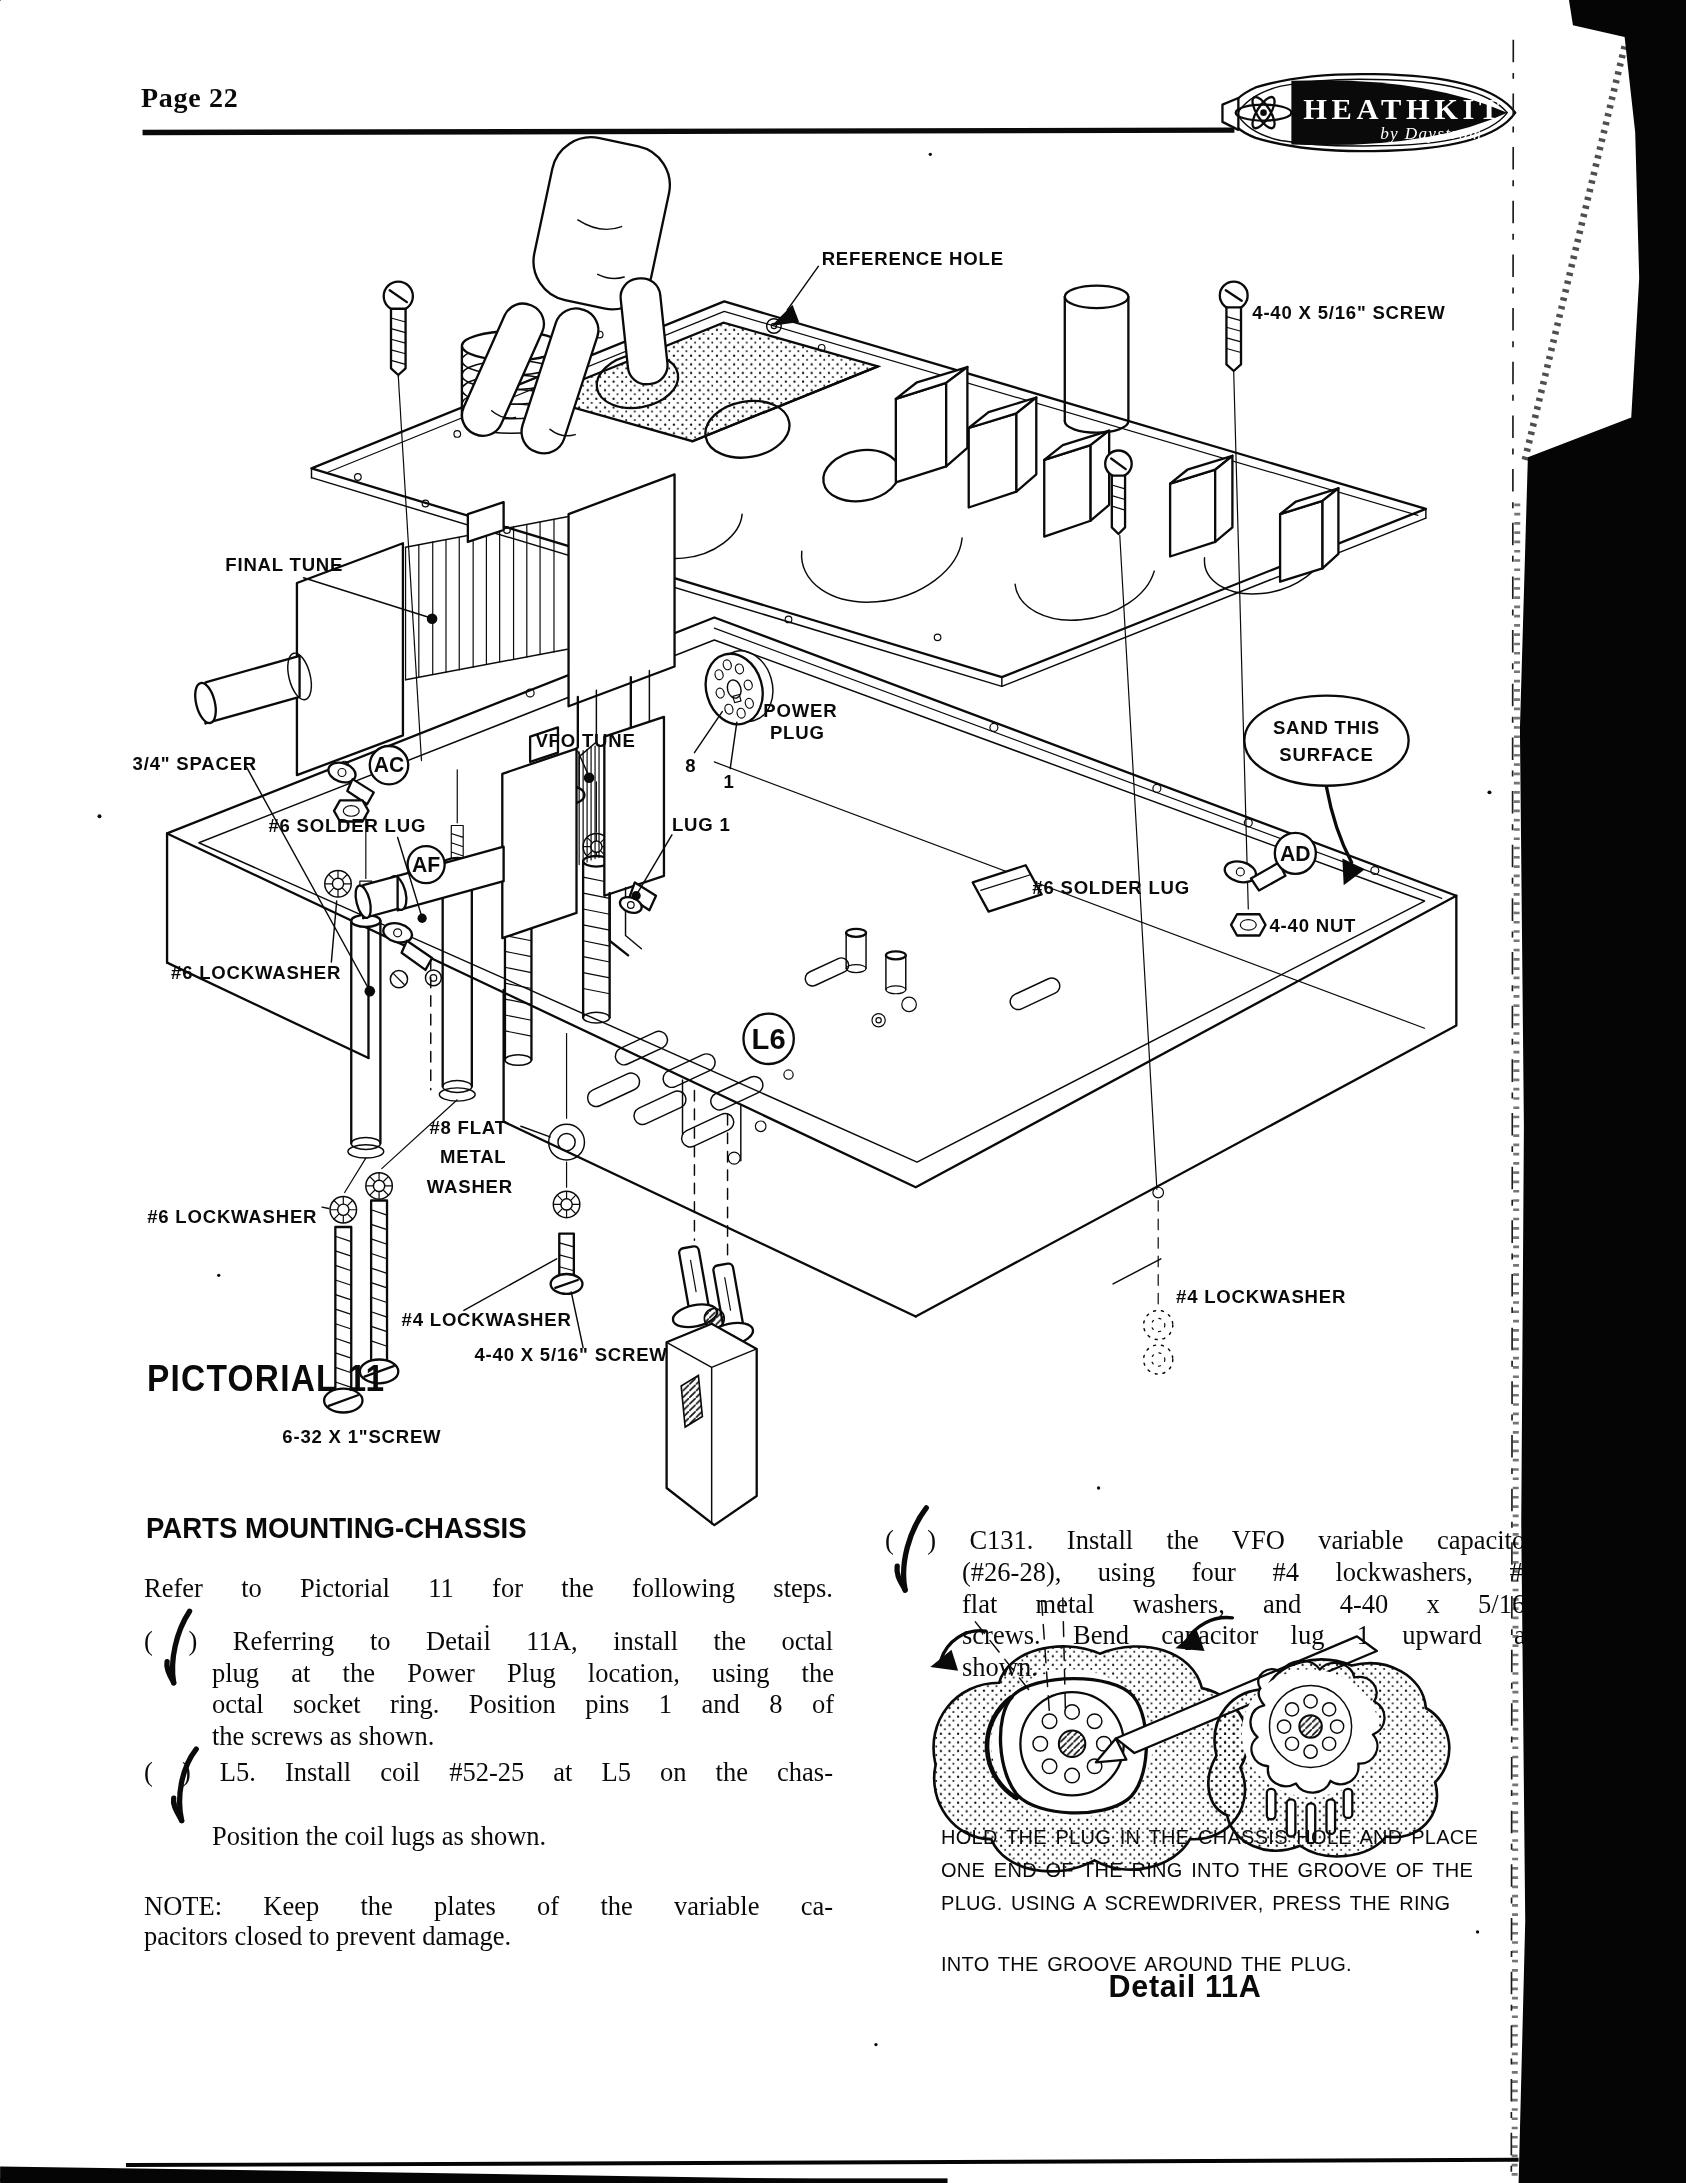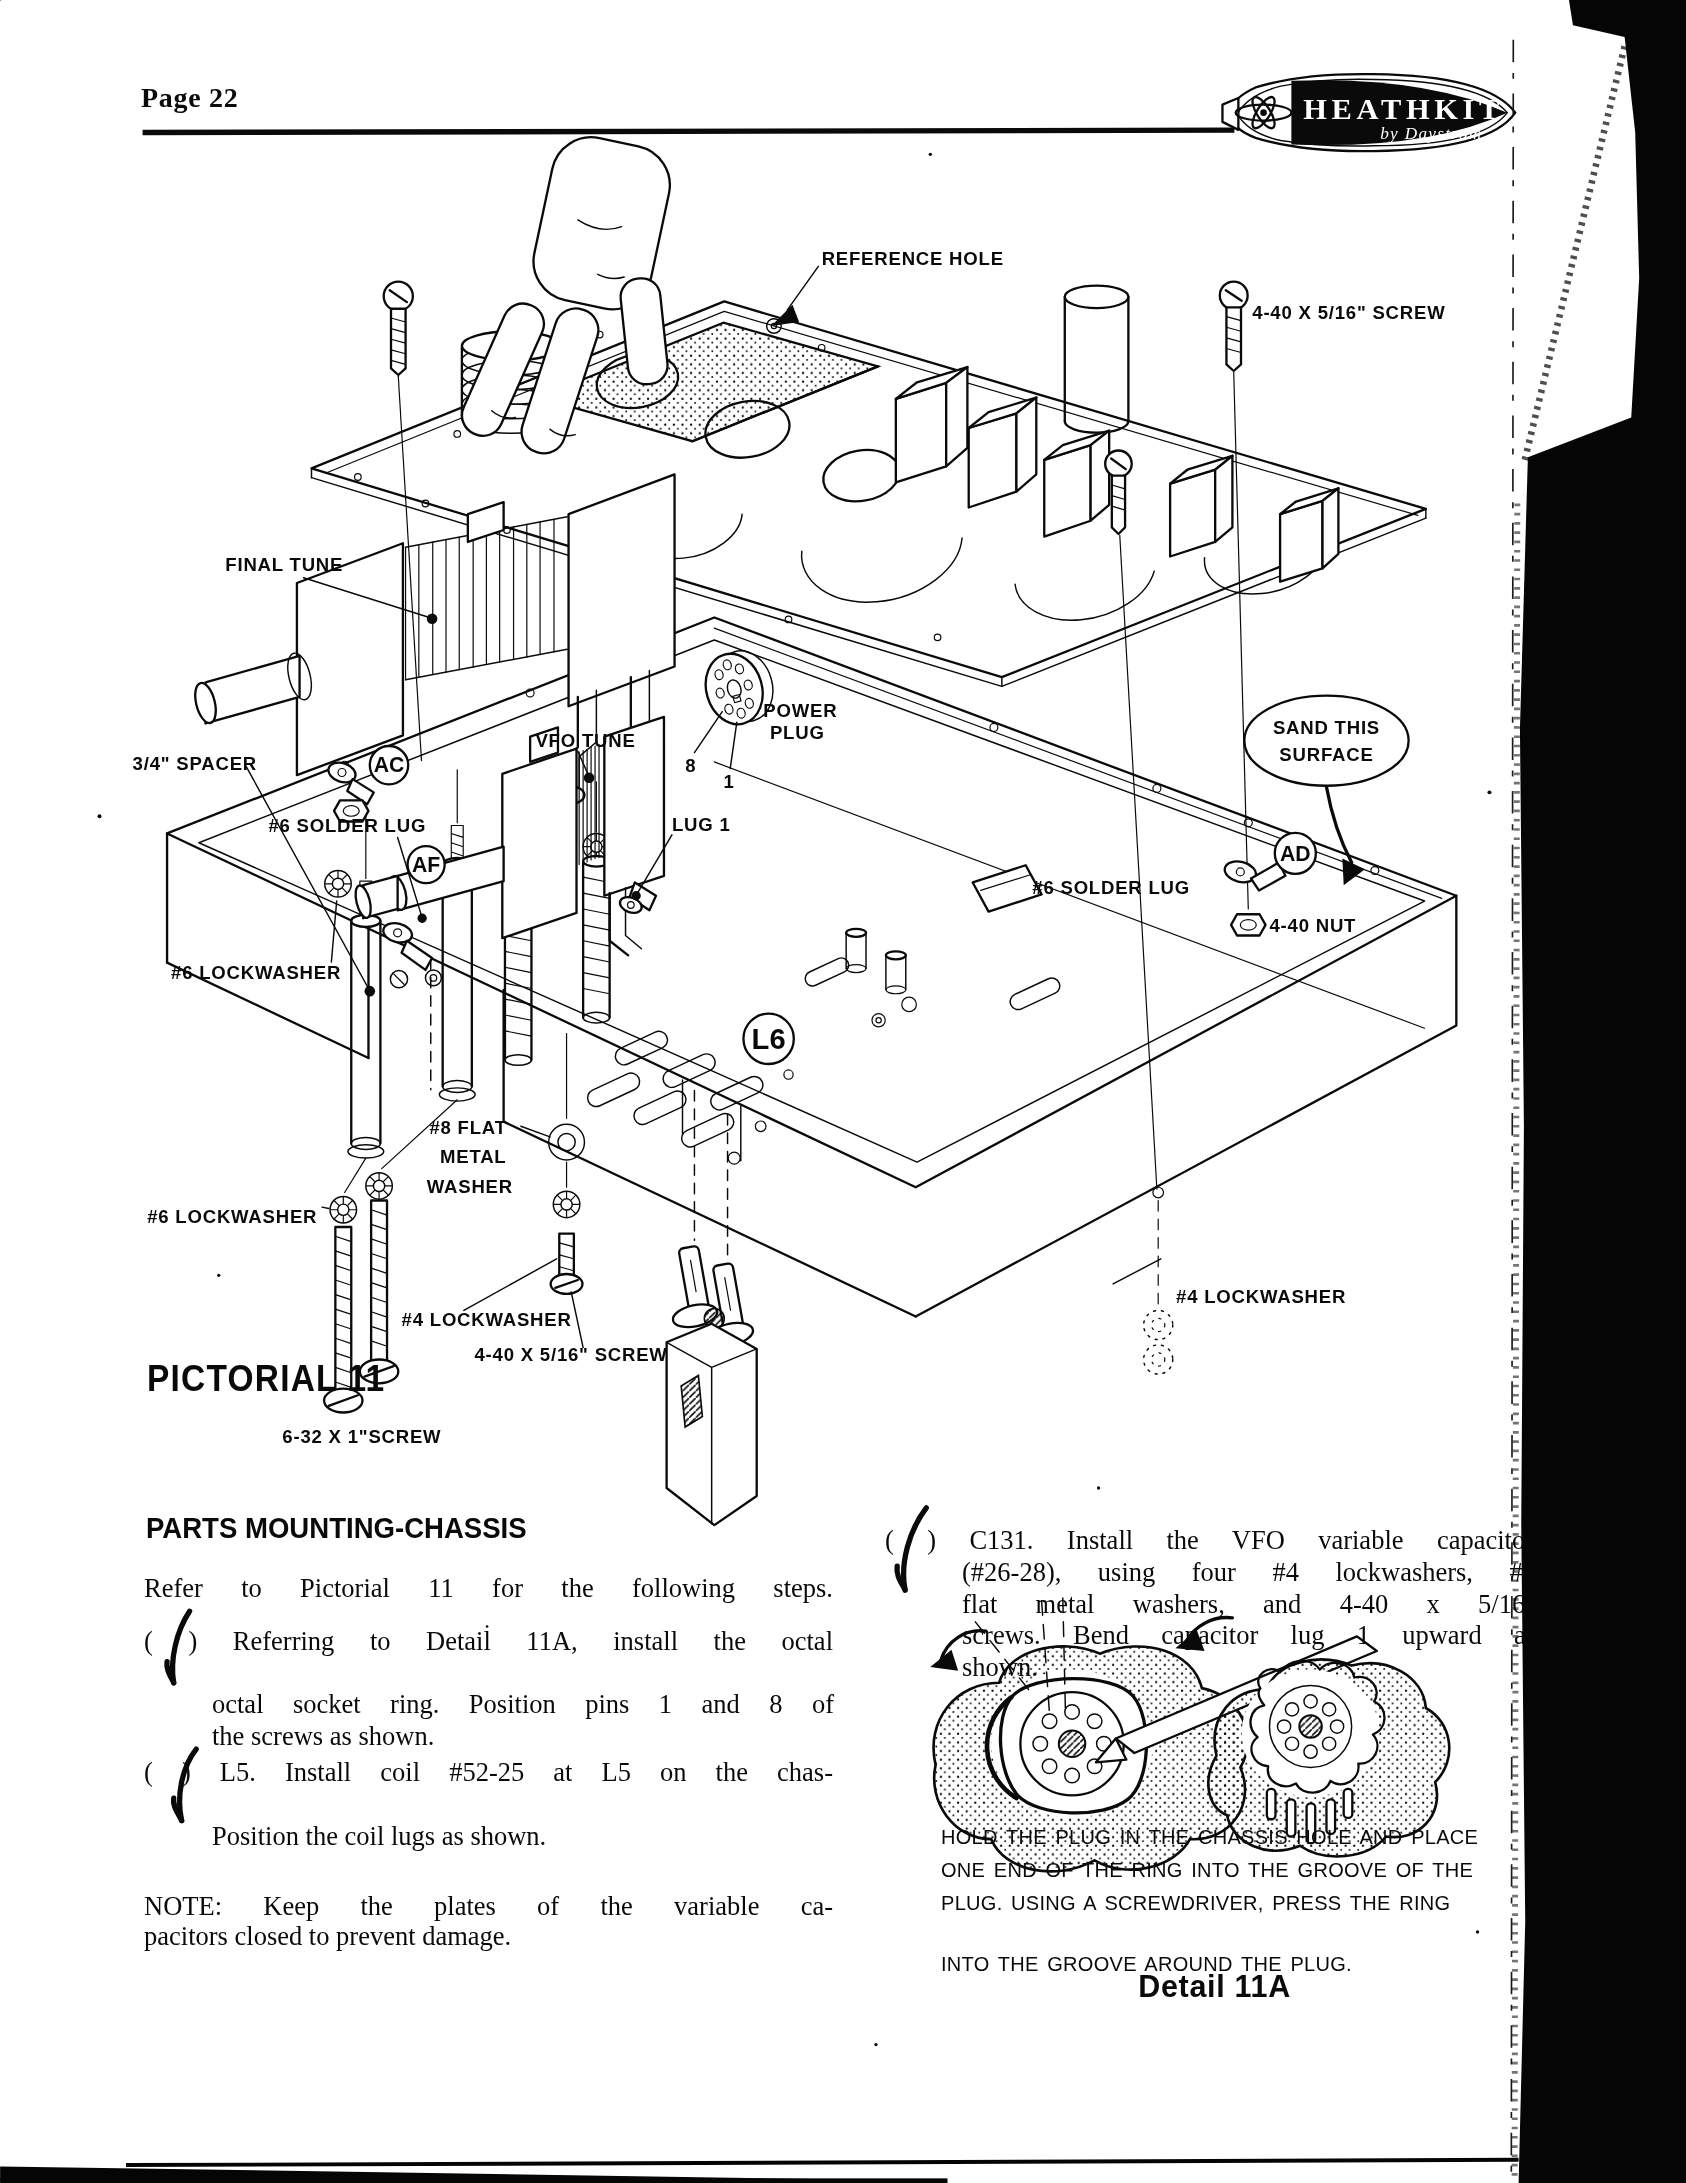--- a/index.html
+++ b/index.html
@@ -5,21 +5,21 @@
   html,body{margin:0;padding:0;background:#777;}
   #page{position:relative;width:1687px;height:2183px;background:#fff;overflow:hidden;
         font-family:"Liberation Serif",serif;color:#0a0a0a;}
   .abs{position:absolute;}
   
   .pageno{font:28px "Liberation Serif",serif;letter-spacing:0.7px;}
   .h1{font:bold 29px "Liberation Sans",sans-serif;transform:scaleX(.95);transform-origin:left;letter-spacing:0px;}
   .body-line{font:26.5px/32px "Liberation Serif",serif;white-space:nowrap;}
   .j{white-space:normal;text-align:justify;text-align-last:justify;}
   .picap{font:bold 36px "Liberation Sans",sans-serif;transform:scaleX(.93);transform-origin:left;letter-spacing:1.3px;}
-  .detcap{font:bold 30.5px "Liberation Sans",sans-serif;letter-spacing:0.7px;text-align:right;}
+  .detcap{font:bold 30.5px "Liberation Sans",sans-serif;letter-spacing:0.7px;text-align:center;}
   .cap-line{font:20px/33px "Liberation Sans",sans-serif;letter-spacing:0.3px;word-spacing:2.7px;white-space:nowrap;}
   .z2{z-index:2;} .z4{z-index:4;} .z5{z-index:5;}
   svg{display:block;}
   
   .ln{fill:none;stroke:#0a0a0a;stroke-width:3.5;stroke-linecap:round;stroke-linejoin:round;}
   .thin{stroke-width:2.2;} .hair{stroke-width:1.8;} .thick{stroke-width:5;} .xthick{stroke-width:7;}
   .wfill{fill:#fff;stroke:#0a0a0a;stroke-width:3.5;stroke-linejoin:round;}
   .blk{fill:#0a0a0a;stroke:none;}
   .dash{stroke-dasharray:16 12;}
   .dot{stroke-dasharray:3 9;}
@@ -548,20 +548,21 @@
 
   <div class="abs z2 pageno" style="left:141px;top:82px;font-weight:bold;">Page 22</div>
 
   <div class="abs z2 picap" style="left:147px;top:1358px;">PICTORIAL 11</div>
 
   <div class="abs z2 h1" style="left:146px;top:1512px;">PARTS MOUNTING-CHASSIS</div>
 
   <div class="abs z2 body-line j" style="left:144px;top:1572px;width:689px;">Refer to Pictorial 11 for the following steps.</div>
 
   <div class="abs z2 body-line j" style="left:144px;top:1625px;width:689px;">( ) Referring to Detail 11A, install the octal</div>
+  <div class="abs z2 body-line j" style="left:212px;top:1657px;width:622px;">plug at the Power Plug location, using the</div>
   <div class="abs z2 body-line j" style="left:212px;top:1688px;width:622px;">octal socket ring. Position pins 1 and 8 of</div>
   <div class="abs z2 body-line" style="left:212px;top:1720px;">the screws as shown.</div>
 
   <div class="abs z2 body-line j" style="left:144px;top:1756px;width:689px;">( ) L5. Install coil #52-25 at L5 on the chas-</div>
   <div class="abs z2 body-line" style="left:212px;top:1820px;">Position the coil lugs as shown.</div>
 
   <div class="abs z2 body-line j" style="left:144px;top:1890px;width:689px;">NOTE: Keep the plates of the variable ca-</div>
   <div class="abs z2 body-line" style="left:144px;top:1920px;text-align:right;">pacitors closed to prevent damage.</div>
 
   <div class="abs z2 body-line j" style="left:885px;top:1524px;width:649px;">( ) C131. Install the VFO variable capacitor</div>

